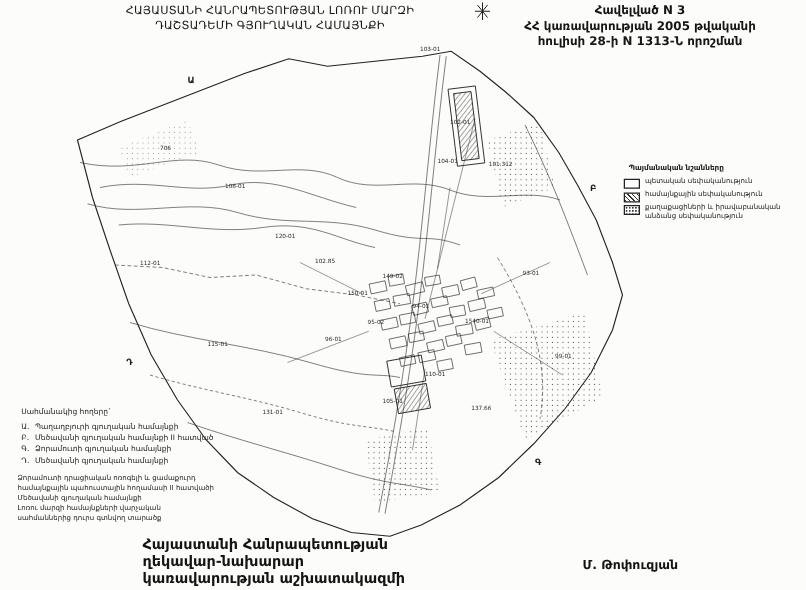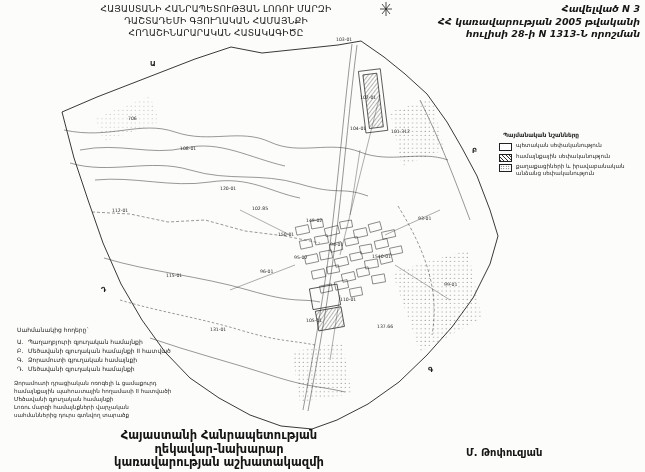--- a/index.html
+++ b/index.html
@@ -15,23 +15,22 @@
   #map-svg{position:absolute;left:0;top:0;}
 
   
   .title-block{
     position:absolute;left:62px;top:3px;width:308px;
     text-align:center;font-weight:normal;font-size:9px;line-height:12px;
     letter-spacing:.2px;color:#161616;
   }
   .appendix-block{
     position:absolute;left:384px;top:3px;width:256px;
-    text-align:right;font-weight:bold;font-size:9.5px;line-height:12.5px;
+    text-align:center;font-weight:bold;font-size:9.5px;line-height:12.5px;
     color:#161616;
-    font-style:italic;
   }
 
   
   .legend-box{
     position:absolute;left:499px;top:132px;width:142px;
     font-size:5.6px;line-height:1.25;color:#222;
   }
   .legend-title{font-weight:bold;margin:0 0 3px 4px;font-size:5.8px;}
   .legend-item{display:flex;gap:4px;margin:1.5px 0 1.5px 0;align-items:flex-start;}
   .swatch{width:11px;height:6px;flex:0 0 auto;margin-top:1px;border:.7px solid #222;background:#fff;}
@@ -50,21 +49,21 @@
   .adjacent-item .marker{display:inline-block;width:9px;}
 
   .notes-block{
     position:absolute;left:14px;top:379px;width:180px;
     font-size:5.6px;line-height:8px;color:#222;
   }
 
   
   .office-block{
     position:absolute;left:114px;top:429px;
-    font-size:11.5px;font-weight:bold;line-height:13.5px;color:#141414;text-align:center;
+    font-size:11.5px;font-weight:bold;line-height:13.5px;color:#141414;
   }
   .signature{
     position:absolute;left:466px;top:447px;
     font-size:10px;font-weight:bold;color:#141414;
   }
 
   
   .plabel{font-size:4.6px;fill:#2a2a2a;font-family:"DejaVu Sans",sans-serif;}
   .elabel{font-size:7px;font-weight:bold;fill:#1d1d1d;font-family:"DejaVu Sans",sans-serif;}
 </style>
@@ -189,21 +188,20 @@
       <text x="428" y="372" class="elabel">Գ</text>
       <text x="101" y="292" class="elabel">Դ</text>
     </svg>
 
   <div class="title-block">
 
       <div>ՀԱՅԱՍՏԱՆԻ ՀԱՆՐԱՊԵՏՈՒԹՅԱՆ ԼՈՌՈՒ ՄԱՐԶԻ</div>
 
       <div>ԴԱՇՏԱԴԵՄԻ ԳՅՈՒՂԱԿԱՆ ՀԱՄԱՅՆՔԻ</div>
 
-      <div>ՀՈՂԱՇԻՆԱՐԱՐԱԿԱՆ ՀԱՏԱԿԱԳԻԾԸ</div>
 
   </div>
 
   <div class="appendix-block">
 
       <div>Հավելված N 3</div>
 
       <div>ՀՀ կառավարության 2005 թվականի</div>
 
       <div>հուլիսի 28-ի N 1313-Ն որոշման</div>

